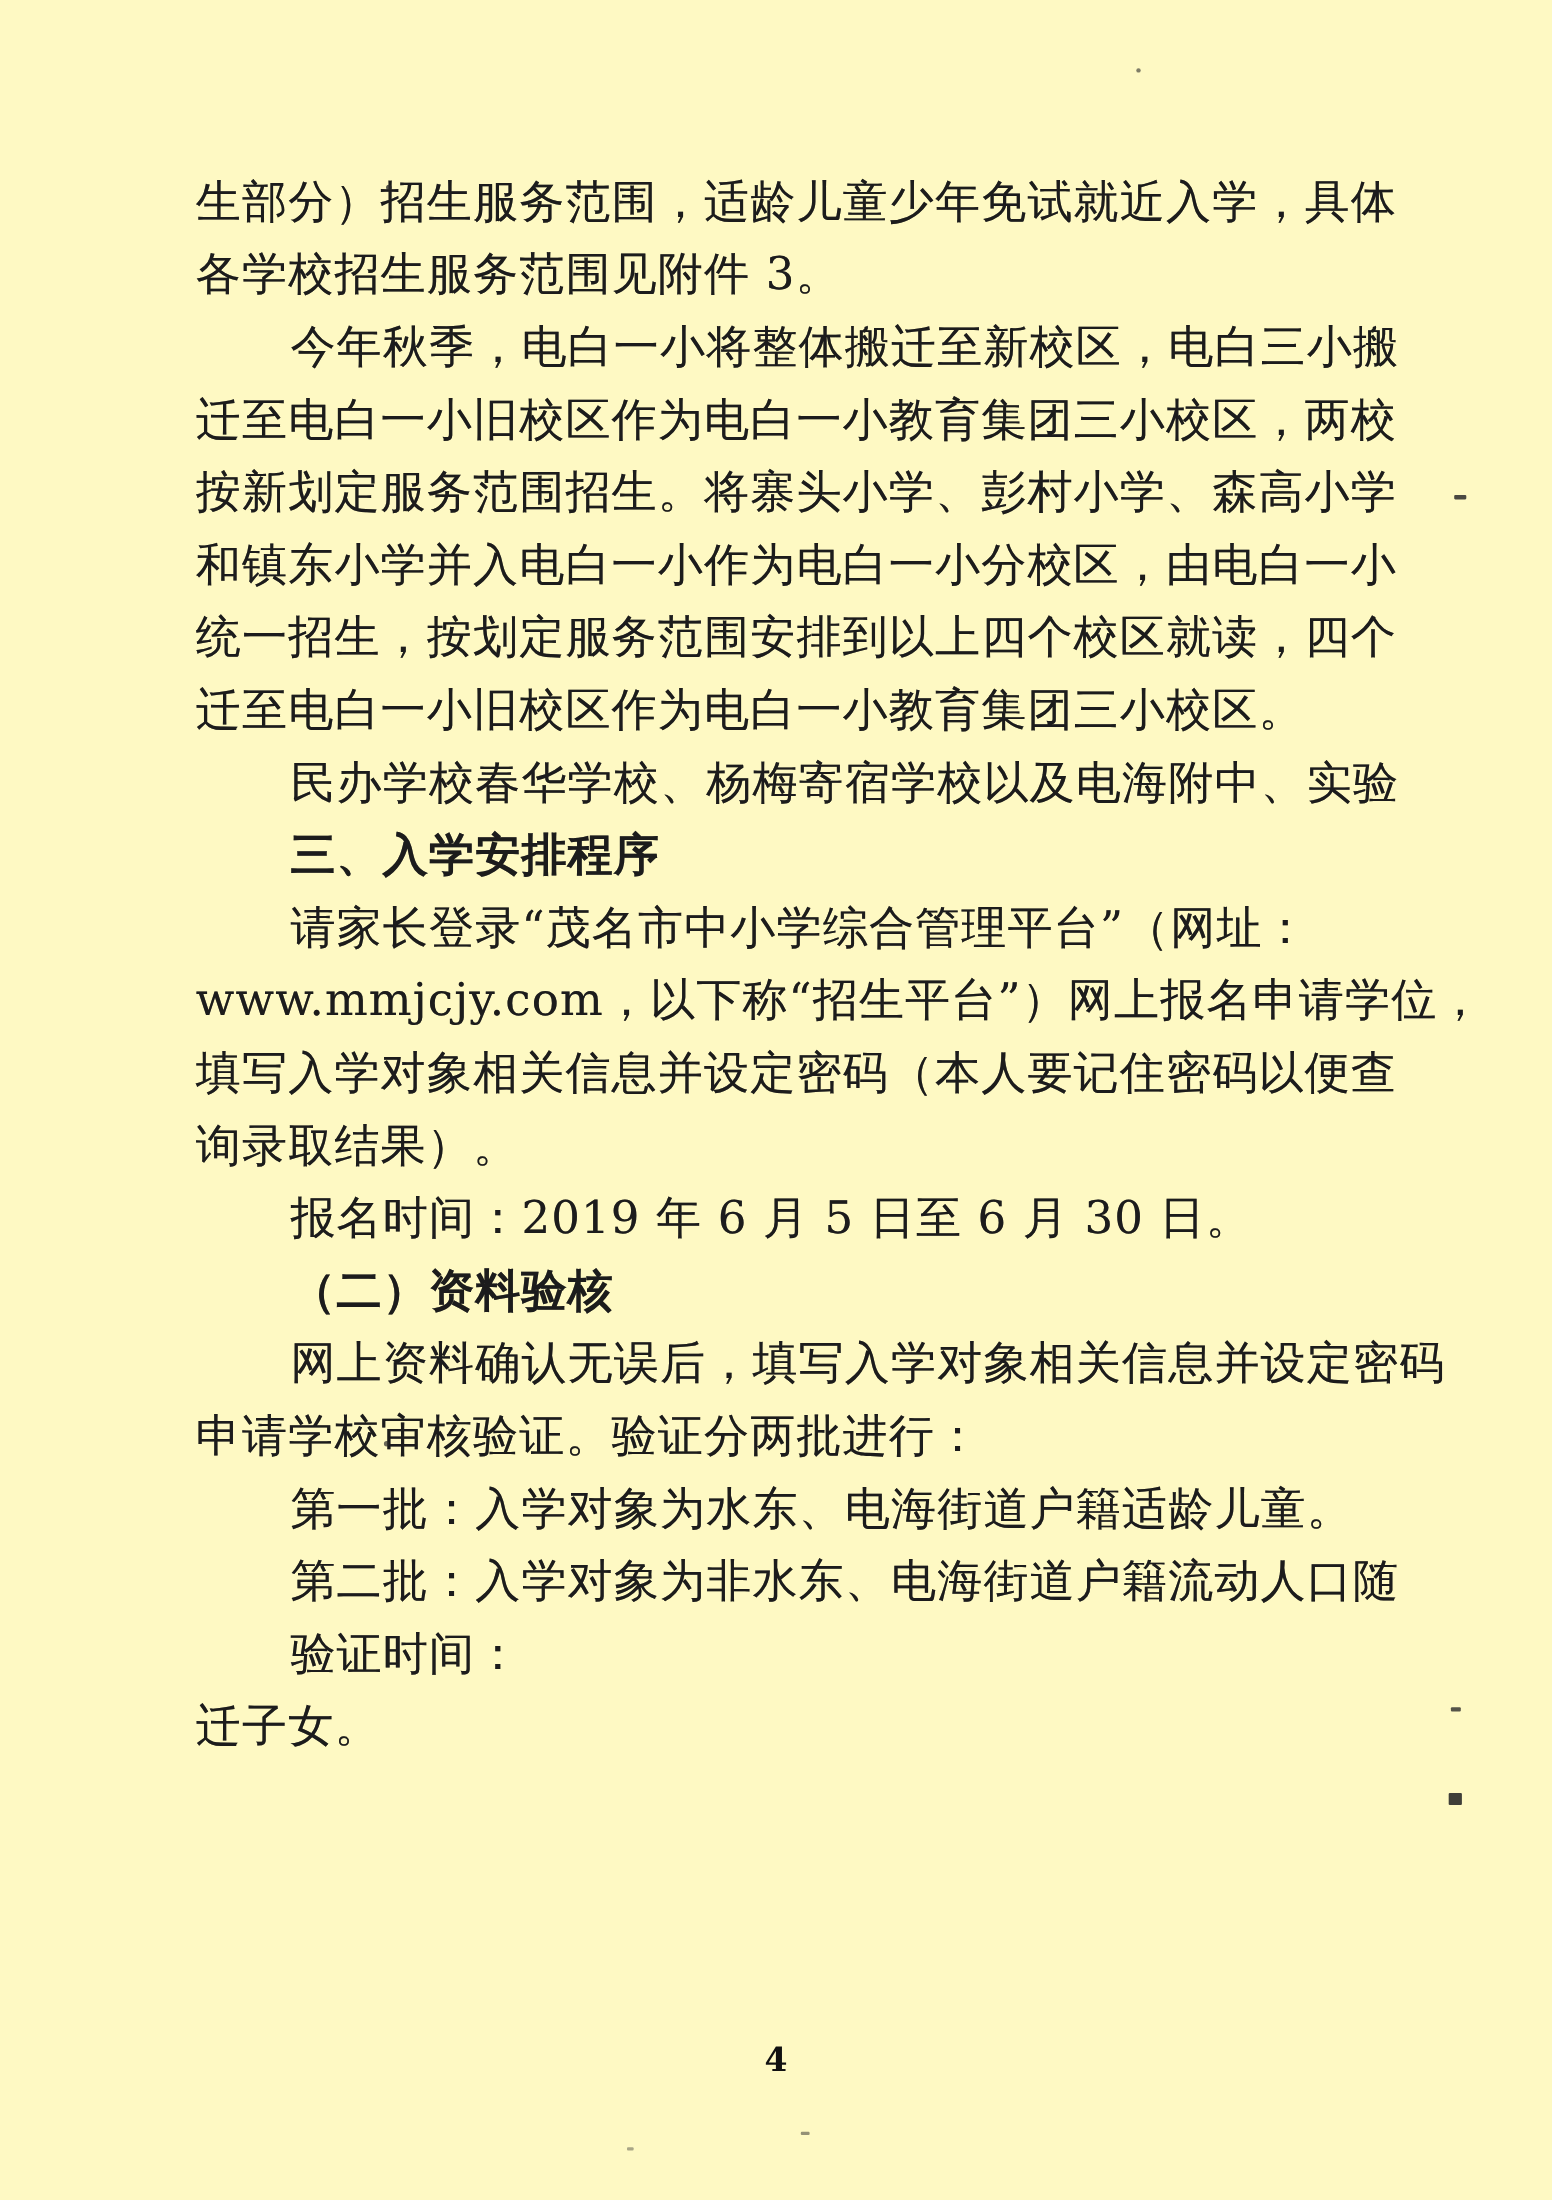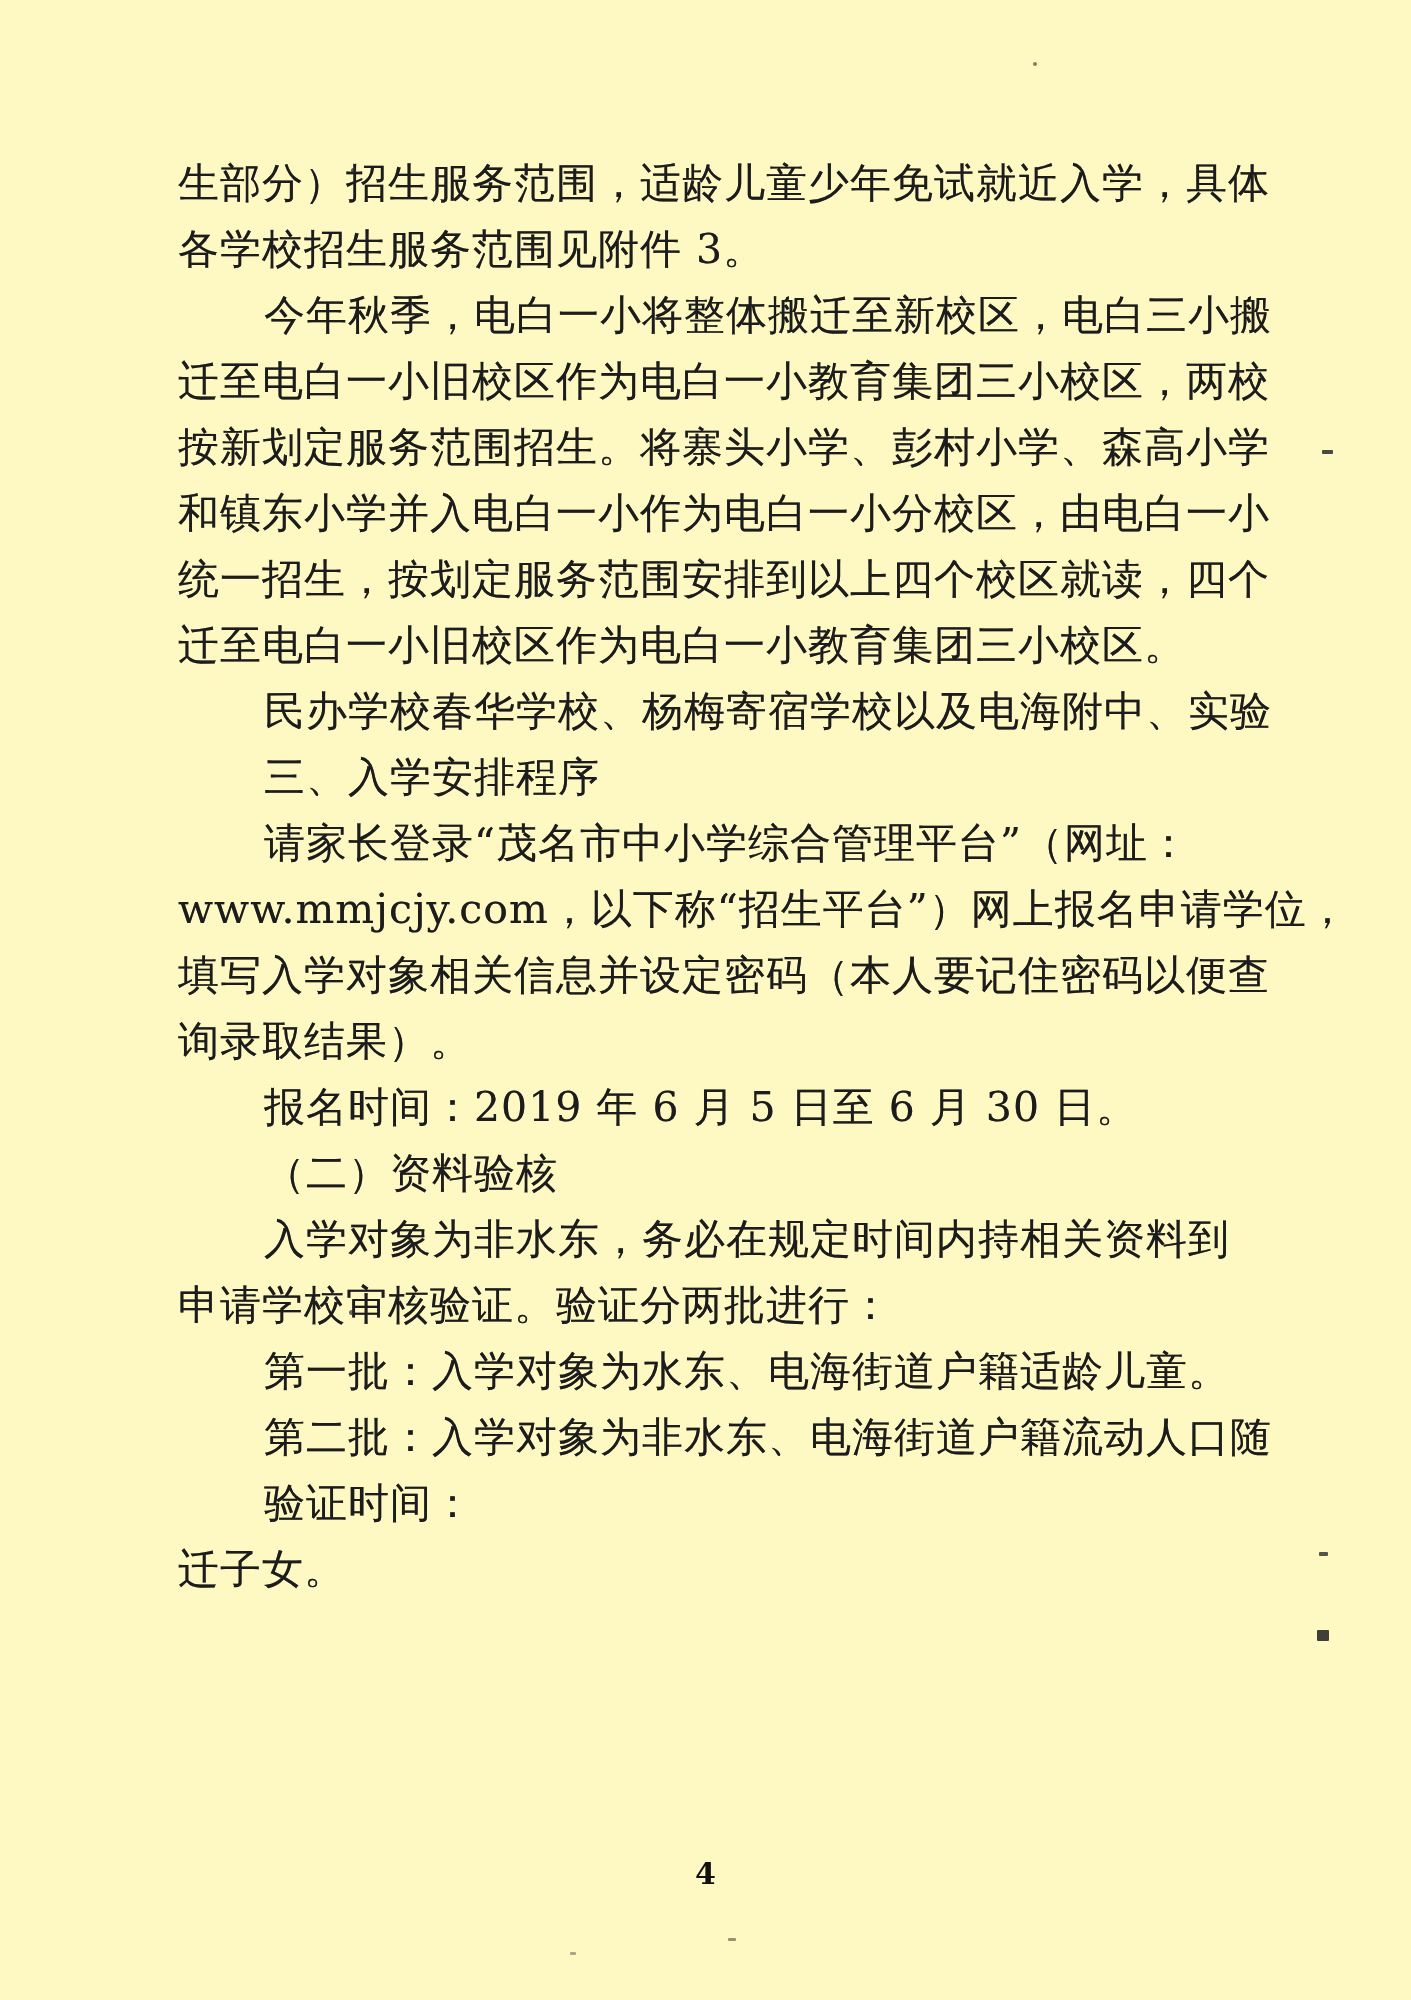--- a/index.html
+++ b/index.html
@@ -25,21 +25,21 @@
   .line {
     font-size: 41px;
     line-height: 66px;
     height: 66px;
     letter-spacing: 1px;
     white-space: nowrap;
     
     text-shadow: 0 0 0.6px rgba(20,20,20,0.55);
   }
   .line.indent { padding-left: 86px; }
-  .line.bold { font-weight: normal; }
+  .line.bold { font-weight: bold; }
   .page-number {
     position: absolute;
     top: 1856px;
     left: 0;
     width: 1411px;
     text-align: center;
     font-size: 30px;
     font-weight: bold;
     color: #111;
   }
@@ -72,21 +72,21 @@
       <div class="line">统一招生，按划定服务范围安排到以上四个校区就读，四个</div>
       <div class="line">迁至电白一小旧校区作为电白一小教育集团三小校区。</div>
       <div class="line indent">民办学校春华学校、杨梅寄宿学校以及电海附中、实验</div>
       <div class="line indent bold">三、入学安排程序</div>
       <div class="line indent">请家长登录“茂名市中小学综合管理平台”（网址：</div>
       <div class="line">www.mmjcjy.com，以下称“招生平台”）网上报名申请学位，</div>
       <div class="line">填写入学对象相关信息并设定密码（本人要记住密码以便查</div>
       <div class="line">询录取结果）。</div>
       <div class="line indent">报名时间：2019 年 6 月 5 日至 6 月 30 日。</div>
       <div class="line indent bold">（二）资料验核</div>
-      <div class="line indent">入学对象为非水东，务必在规定时间内持相关资料到</div>
+      <div class="line indent">网上资料确认无误后，填写入学对象相关信息并设定密码</div>
       <div class="line">申请学校审核验证。验证分两批进行：</div>
       <div class="line indent">第一批：入学对象为水东、电海街道户籍适龄儿童。</div>
       <div class="line indent">第二批：入学对象为非水东、电海街道户籍流动人口随</div>
       <div class="line indent">验证时间：</div>
       <div class="line">迁子女。</div>
     </div>
 
   <div class="page-number">4</div>
 
   <span class="speck s1"></span>

